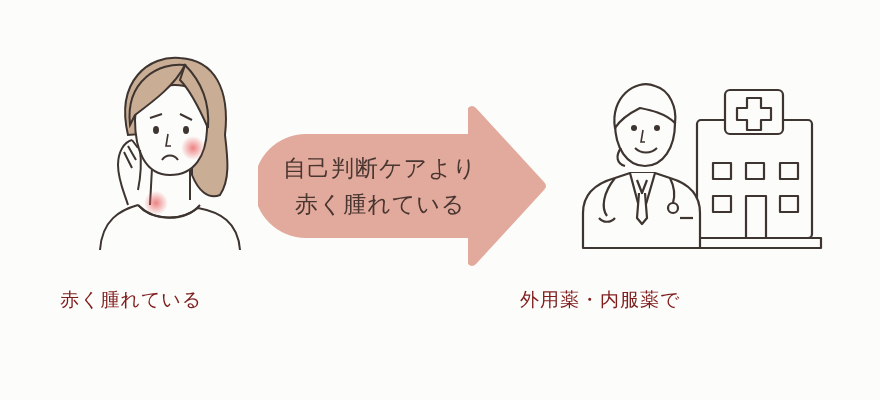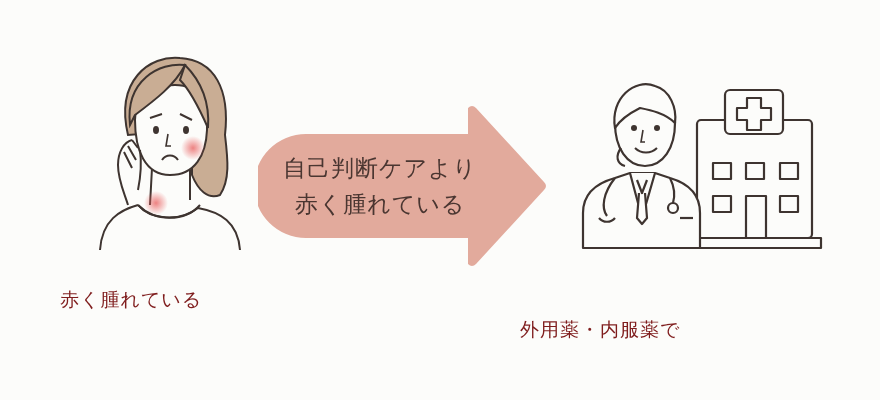--- a/index.html
+++ b/index.html
@@ -89,15 +89,15 @@
   <circle cx="59" cy="60" r="3" fill="#3e3430"></circle>
   <circle cx="82" cy="60" r="3" fill="#3e3430"></circle>
   <path d="M68,62 L66,74 L70,74" stroke="#3e3430" stroke-width="1.6" fill="none"></path>
   <path d="M60,80 C66,86 76,86 82,80" stroke="#3e3430" stroke-width="2" fill="none"></path>
 </svg>
 
 <div class="caption" style="left:60px;top:282px;width:240px;">
   <div>赤く腫れている</div>
 </div>
 
-<div class="caption" style="left:520px;top:282px;width:330px;margin-top:30px;">
+<div class="caption" style="left:520px;top:282px;width:330px;">
   <div>外用薬・内服薬で</div>
 </div>
 
 </body></html>

